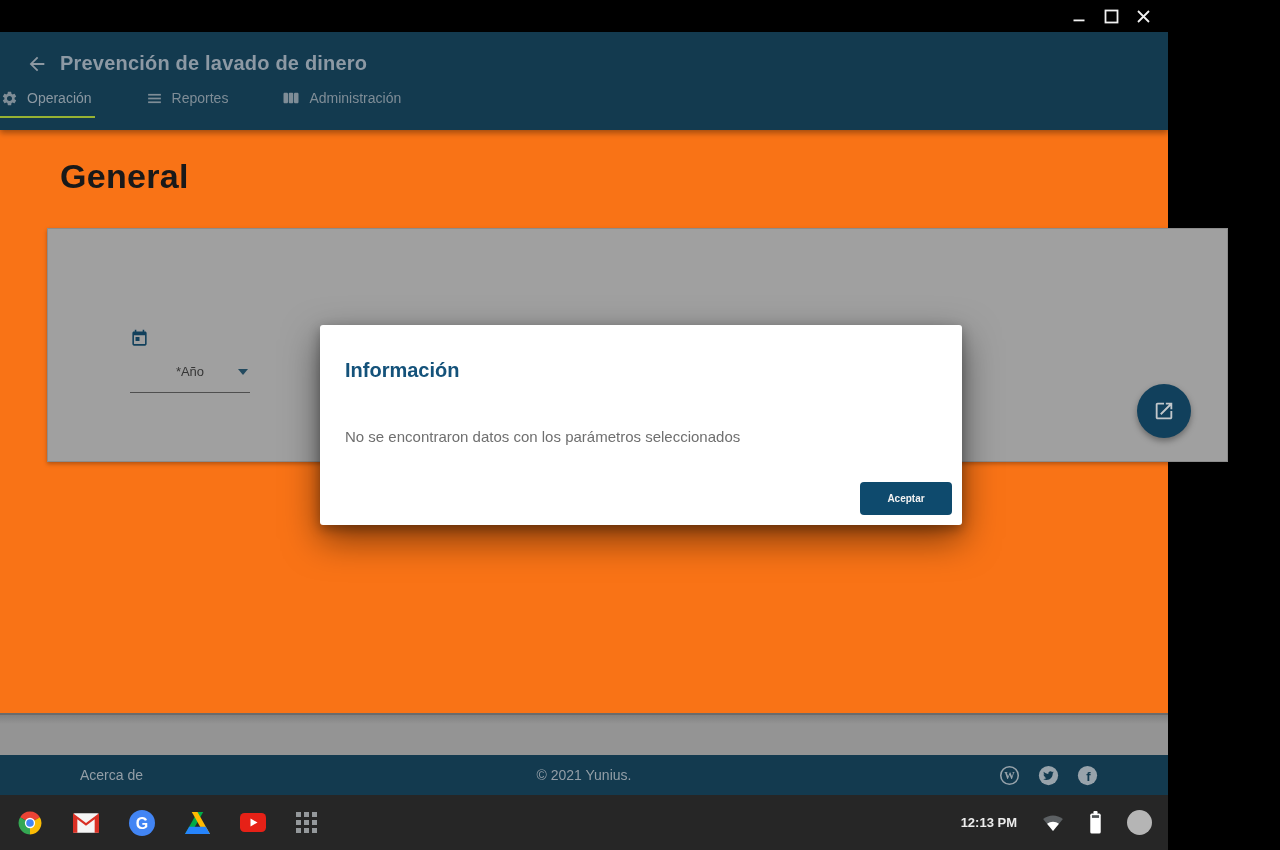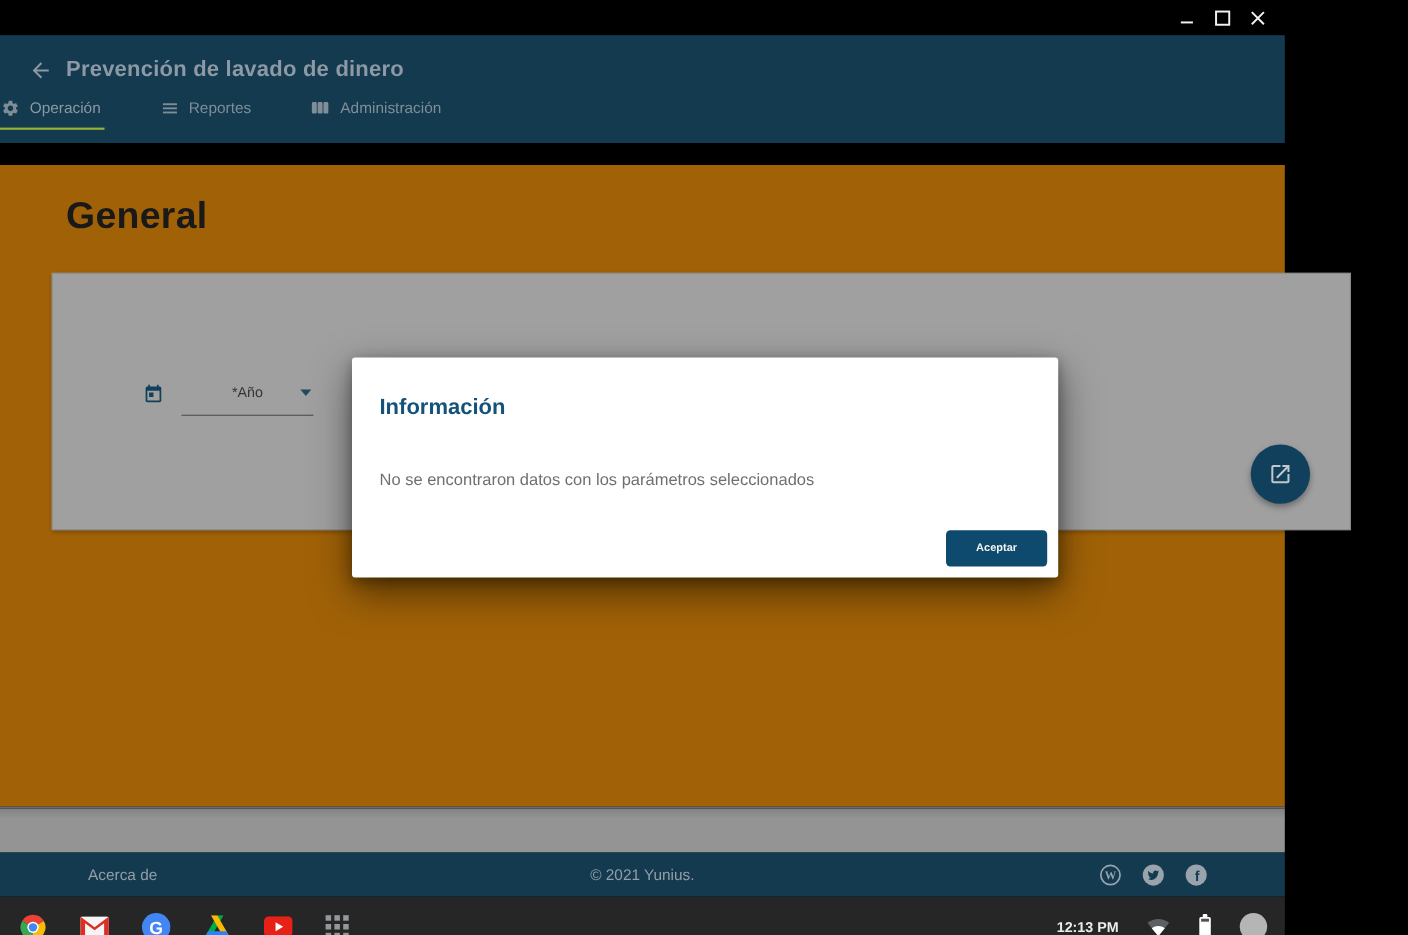--- a/index.html
+++ b/index.html
@@ -16,25 +16,25 @@
     box-shadow:0 3px 6px rgba(0,0,0,.35); }
   .header-row { display:flex; align-items:center; padding:20px 0 0 26px; }
   .back-btn { background:none; border:none; cursor:pointer; display:flex; padding:0; margin-right:12px; }
   .app-title { font-size:20px; font-weight:bold; color:#8d99a4; letter-spacing:.2px; }
   .tabs { display:flex; margin-top:12px; }
   .tab { display:flex; align-items:center; gap:9px; font-size:14px; color:#7f8d97;
     padding:2px 3px 9px 1px; margin-right:50px; border-bottom:2px solid transparent; cursor:pointer; }
   .tab.active { border-bottom:2px solid #97b233; color:#8b98a2; }
 
   
-  .content-main { position:relative; height:583px; background:#a16207;margin-top:20px; }
+  .content-main { position:relative; height:583px; background:#f97316; }
   .page-title { position:absolute; left:60px; top:27px; font-size:34px; font-weight:bold; color:#191919; letter-spacing:.3px; }
   .card { position:absolute; left:47px; top:98px; width:1181px; height:234px;
     background:#a0a0a0; border:1px solid #8c8c8c; box-shadow:0 2px 4px rgba(0,0,0,.28); }
-  .select-field { position:absolute; left:82px; top:100px; display:flex; align-items:flex-start; gap:16px; cursor:pointer; background:none; border:none; }
+  .select-field { position:absolute; left:82px; top:100px; display:flex; align-items:flex-start; gap:16px; cursor:pointer; background:none; border:none;flex-direction:column; }
   .select-box { width:120px; border-bottom:1px solid #4f4f4f; padding-bottom:13px; position:relative; }
   .select-label { font-size:13px; color:#363636; }
   .select-arrow { position:absolute; right:2px; top:5px; width:0; height:0;
     border-left:5px solid transparent; border-right:5px solid transparent; border-top:6px solid #234a5f; }
   .fab { position:absolute; left:1089px; top:155px; width:54px; height:54px; border-radius:50%;
     background:#11405c; border:none; display:flex; align-items:center; justify-content:center;
     box-shadow:0 3px 6px rgba(0,0,0,.35); cursor:pointer; }
   .content-sub { height:42px; border-top:2px solid #6b6b6b;
     background:linear-gradient(to bottom, #818181 0px, #949494 9px, #949494 100%); }
 

